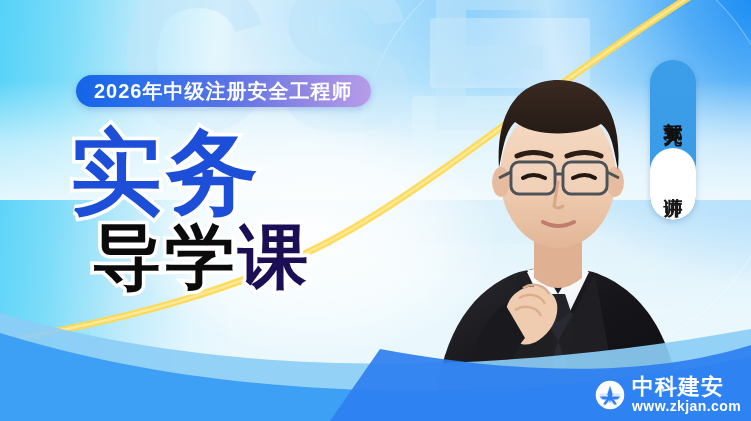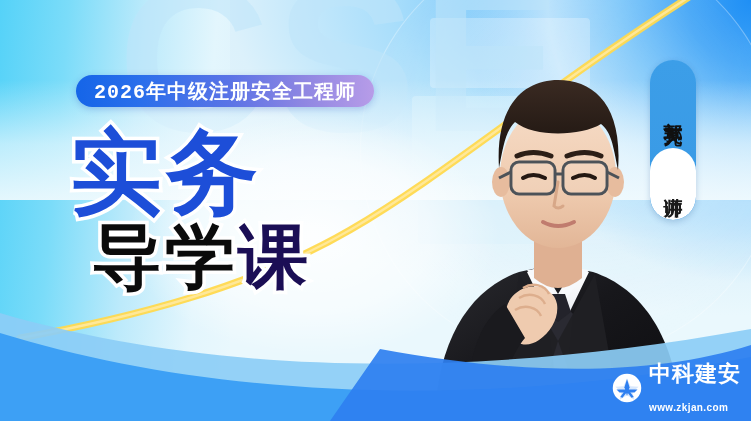--- a/index.html
+++ b/index.html
@@ -66,21 +66,20 @@
   
   .badge{
     position:absolute;left:76px;top:75px;
     height:22px;padding:16px 18px;
     display:flex;align-items:center;
     border-radius:19px;
     background:linear-gradient(90deg,#1565E8 0%,#2B6FEB 22%,#5B73E6 52%,#8E86E2 76%,#B79CE8 100%);
     color:#ffffff;font-size:20px;font-weight:700;letter-spacing:1px;
     box-shadow:0 2px 7px rgba(40,80,190,.28);
     white-space:nowrap;
-    font-family:Liberation Mono, monospace;
   }
 
   
   .headline{position:absolute;left:70px;top:128px;}
   .h-line1{
     font-size:92px;font-weight:900;line-height:.96;color:#1d4ed8;
     letter-spacing:4px;
     -webkit-text-stroke:7px #ffffff;paint-order:stroke fill;
     text-shadow:0 0 2px #fff;
   }
@@ -117,21 +116,21 @@
   }
 
   
   .logo{
     position:absolute;right:10px;bottom:8px;
     display:flex;align-items:center;gap:7px;
   }
   .logo-mark{width:30px;height:30px;flex:0 0 30px;}
   .logo-text{display:flex;flex-direction:column;line-height:1;}
   .logo-cn{font-size:22px;font-weight:700;color:#ffffff;letter-spacing:1px;}
-  .logo-url{font-size:10px;font-weight:700;color:#ffffff;letter-spacing:.4px;margin-top:18px;}
+  .logo-url{font-size:14px;font-weight:700;color:#ffffff;letter-spacing:.4px;margin-top:1px;}
 </style>
 </head>
 <body>
 
 <div class="stage">
 
   <div class="bg-base"></div>
   <div class="bg-left-cyan"></div>
   <div class="bg-right-blue"></div>
   <div class="disc"></div>

